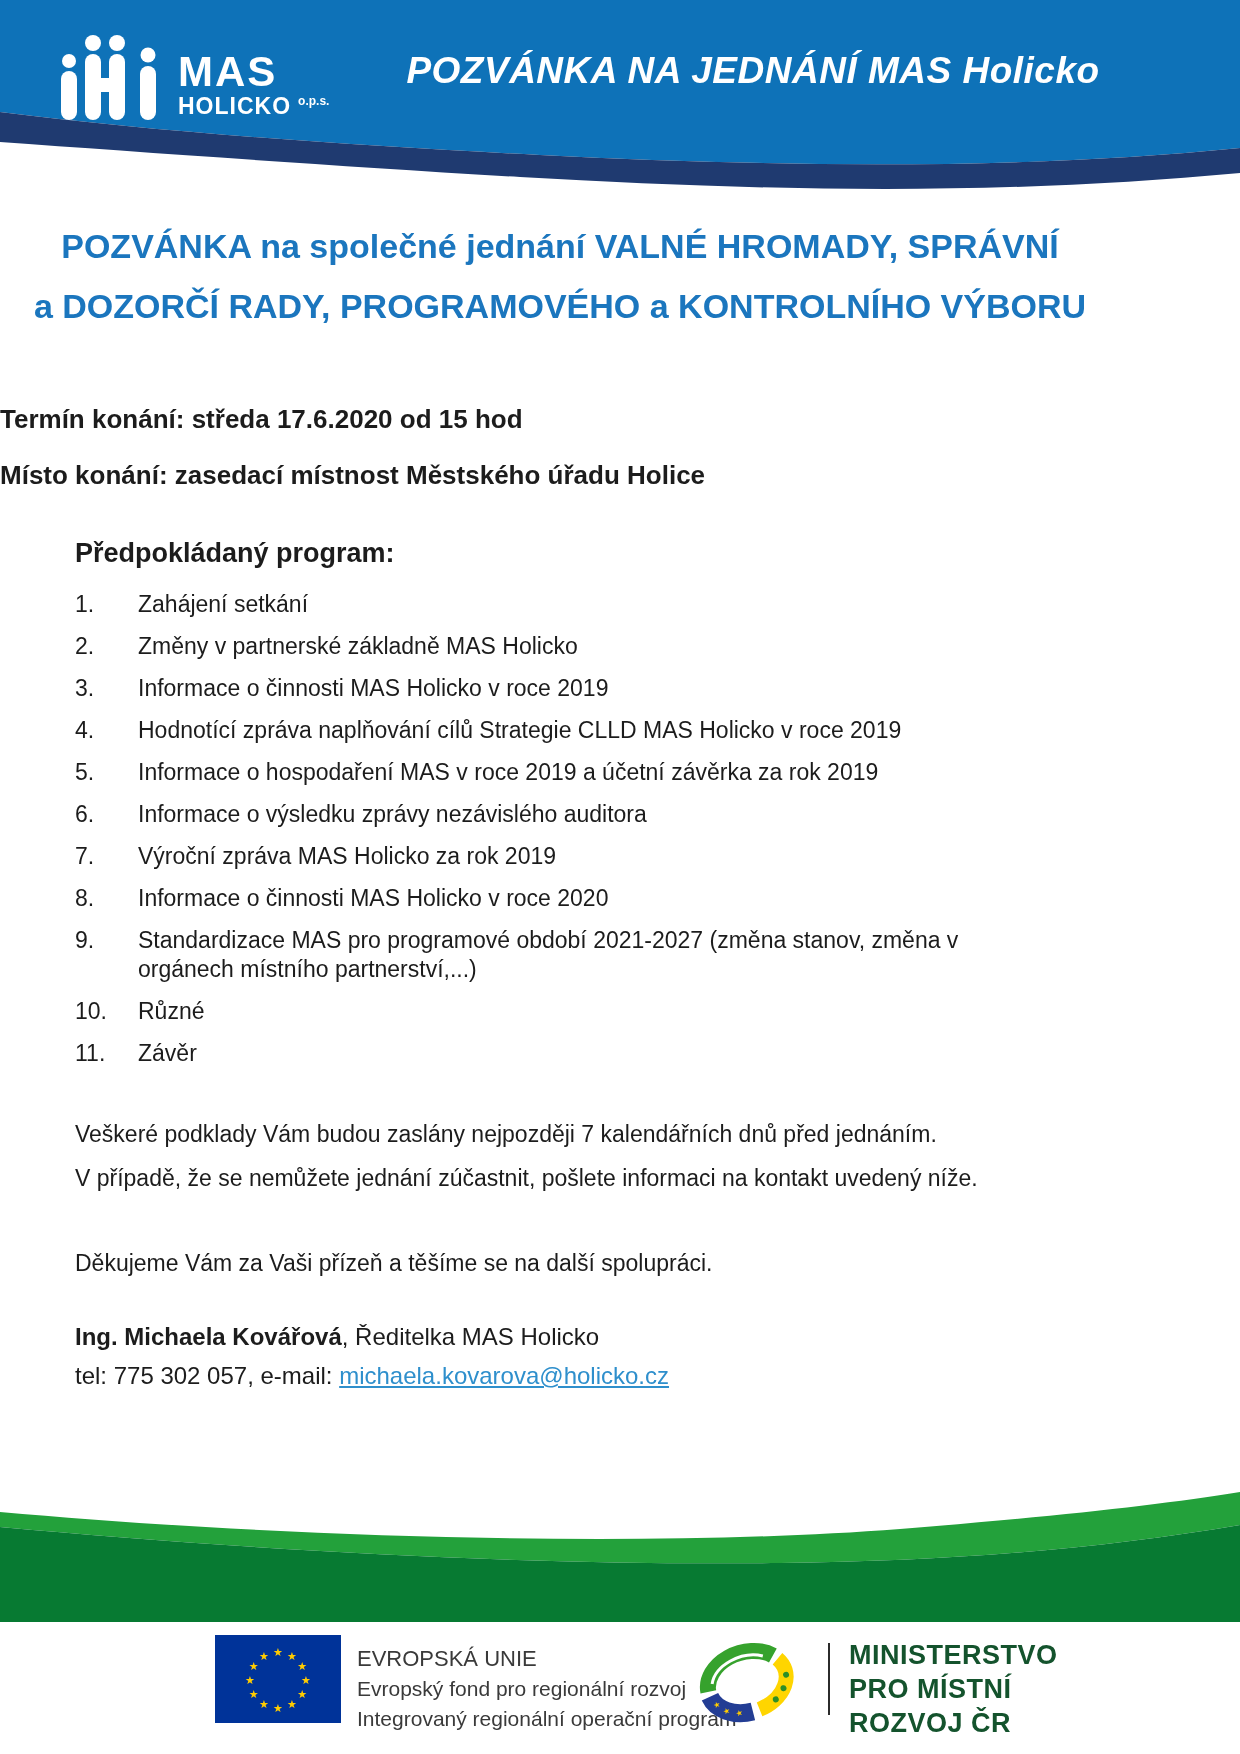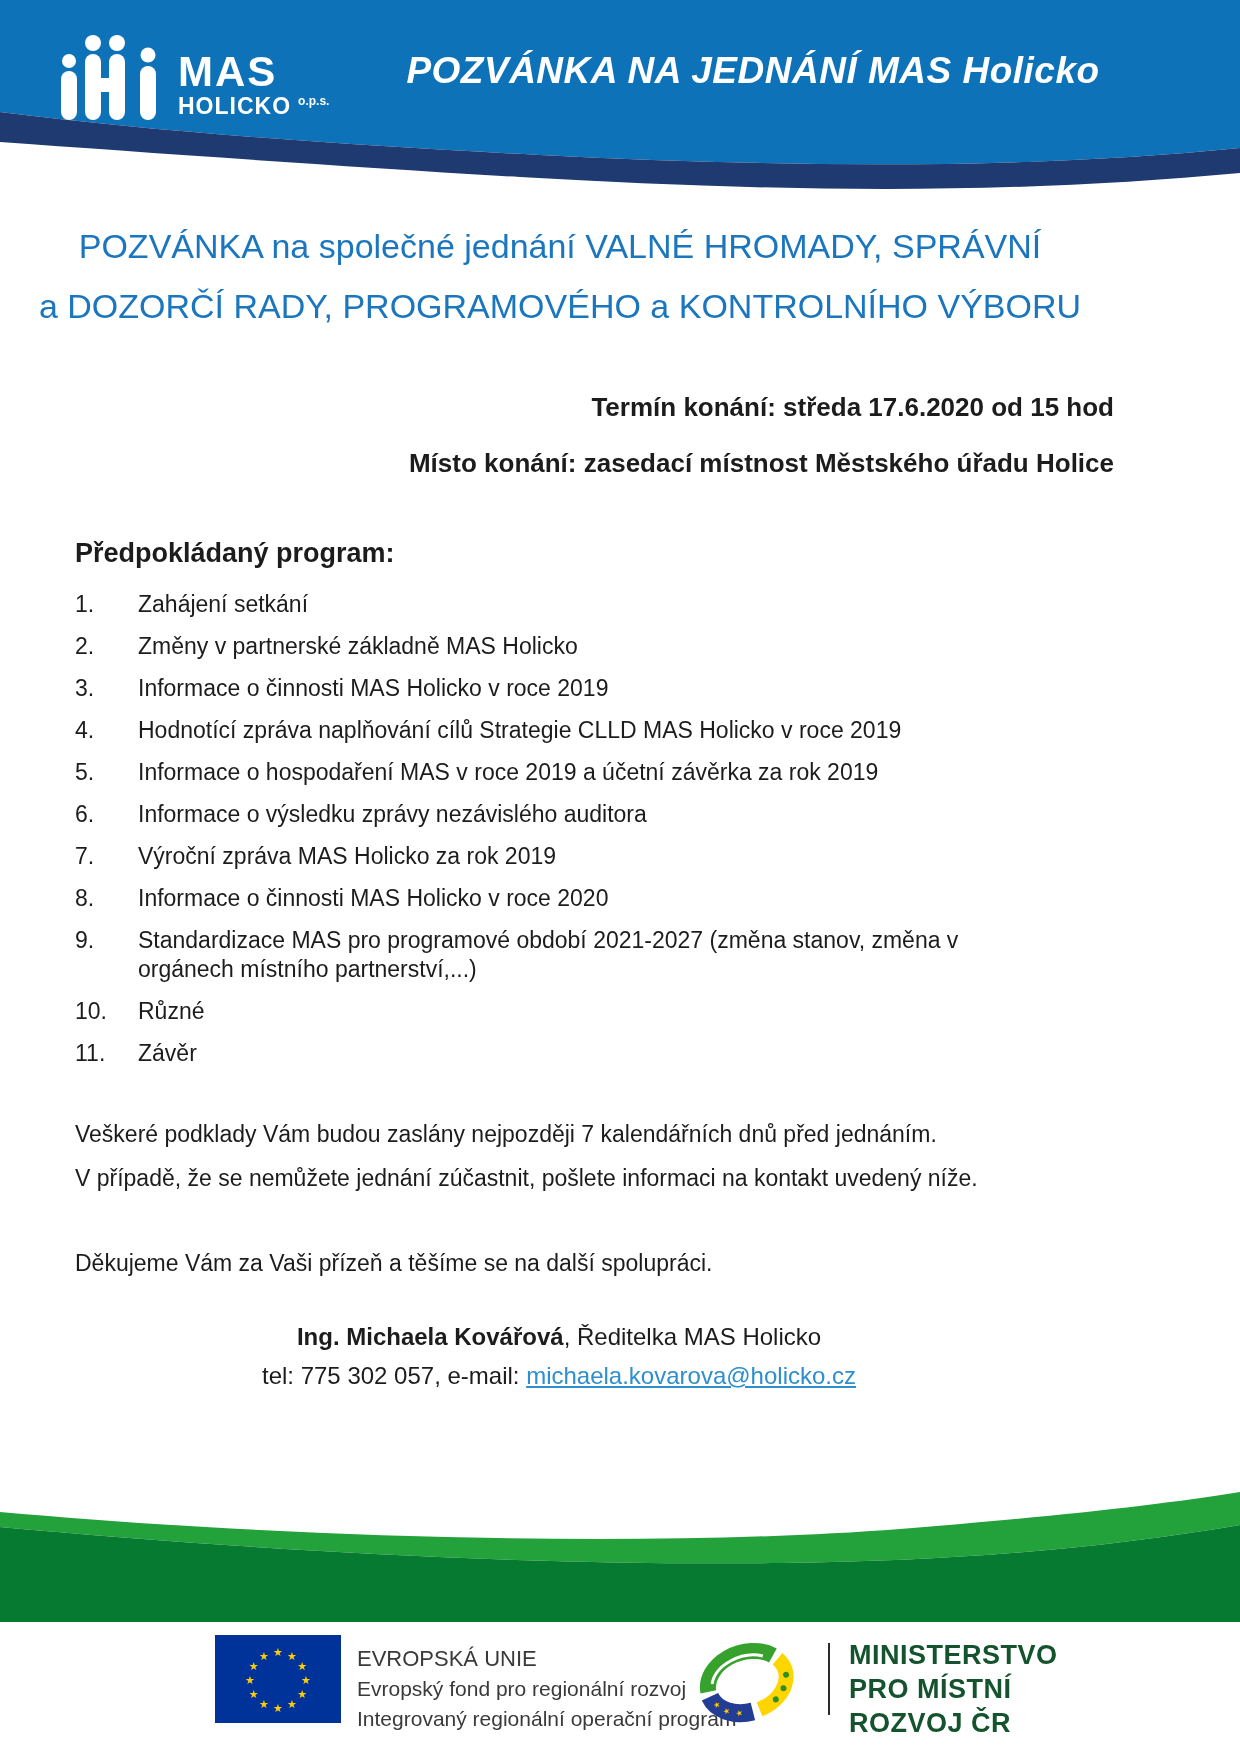--- a/index.html
+++ b/index.html
@@ -29,35 +29,35 @@
   .logo-sub{font-size:23px;font-weight:bold;letter-spacing:1px;}
   .logo-suffix{font-size:12px;font-weight:bold;}
   .header-title{
     position:absolute;top:50px;left:368px;width:770px;text-align:center;
     color:#fff;font-size:37px;font-weight:bold;font-style:italic;
     white-space:nowrap;letter-spacing:.5px;
   }
   
   .main-title{
     position:absolute;top:216px;left:0;width:1120px;text-align:center;
-    color:var(--title-blue);font-size:34px;font-weight:normal;line-height:60px;
+    color:var(--title-blue);font-size:34px;font-weight:bold;line-height:60px;
     white-space:nowrap;
   }
-  .meta{position:absolute;top:392px;left:0;width:1114px;text-align:right;
+  .meta{position:absolute;top:404px;left:0;width:1114px;text-align:left;
     font-size:26px;font-weight:bold;}
   .meta-place{margin-top:25px;}
   .program-heading{position:absolute;top:538px;left:75px;font-size:27px;font-weight:bold;}
   .program-list{position:absolute;top:590px;left:75px;width:968px;font-size:23px;}
   .program-item{display:flex;line-height:29px;margin-bottom:13px;}
   .program-item .num{flex:0 0 63px;}
   .program-item .txt{flex:1;}
   .notes{position:absolute;top:1120px;left:75px;width:968px;font-size:23px;line-height:29px;}
   .notes p{margin-bottom:15px;}
   .notes .thanks{margin-top:56px;}
-  .signature{position:absolute;top:1322px;left:75px;width:968px;text-align:center;font-size:24px;line-height:30px;}
+  .signature{position:absolute;top:1322px;left:75px;width:968px;text-align:left;font-size:24px;line-height:30px;}
   .sig-name{font-weight:bold;}
   .sig-tel{margin-top:9px;}
   .email-link{color:var(--link-blue);text-decoration:underline;cursor:pointer;}
   
   .footer-art{position:absolute;top:1487px;left:0;width:1240px;height:135px;}
   .eu-flag{position:absolute;top:1635px;left:215px;width:126px;height:88px;}
   .eu-text{position:absolute;top:1644px;left:357px;color:#3A3A3A;font-size:21px;line-height:30px;}
   .eu-text .eu-line1{font-size:22px;}
   .mmr-logo{position:absolute;top:1639px;left:688px;width:118px;height:86px;}
   .mmr-divider{position:absolute;top:1643px;left:828px;width:2px;height:72px;background:#2B2B2B;}

